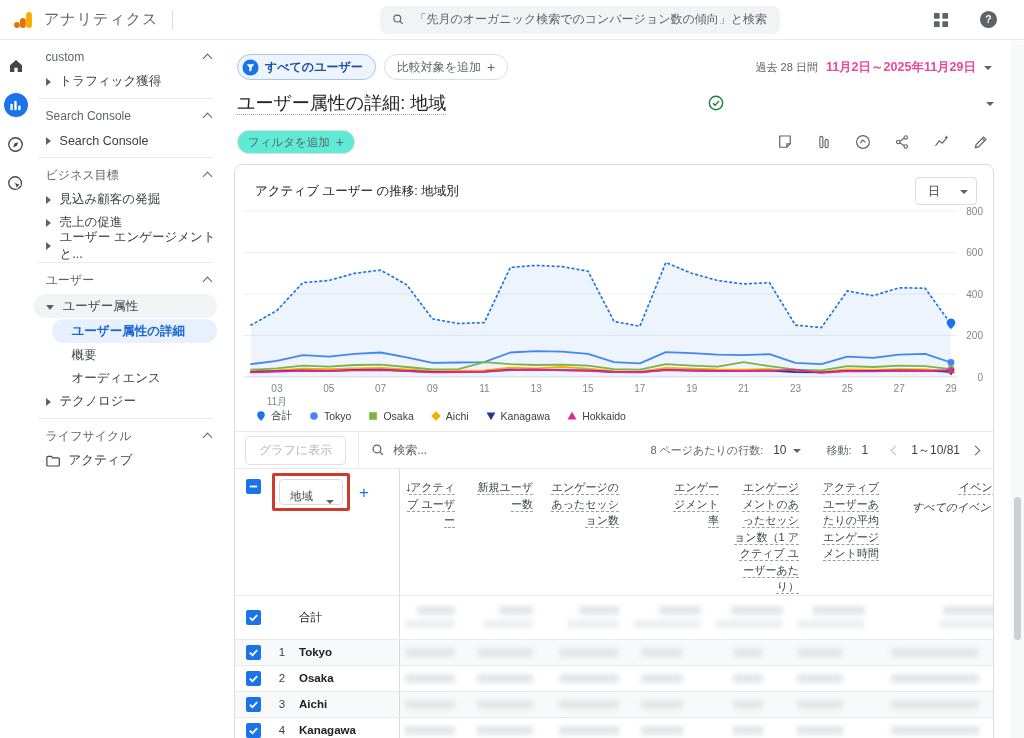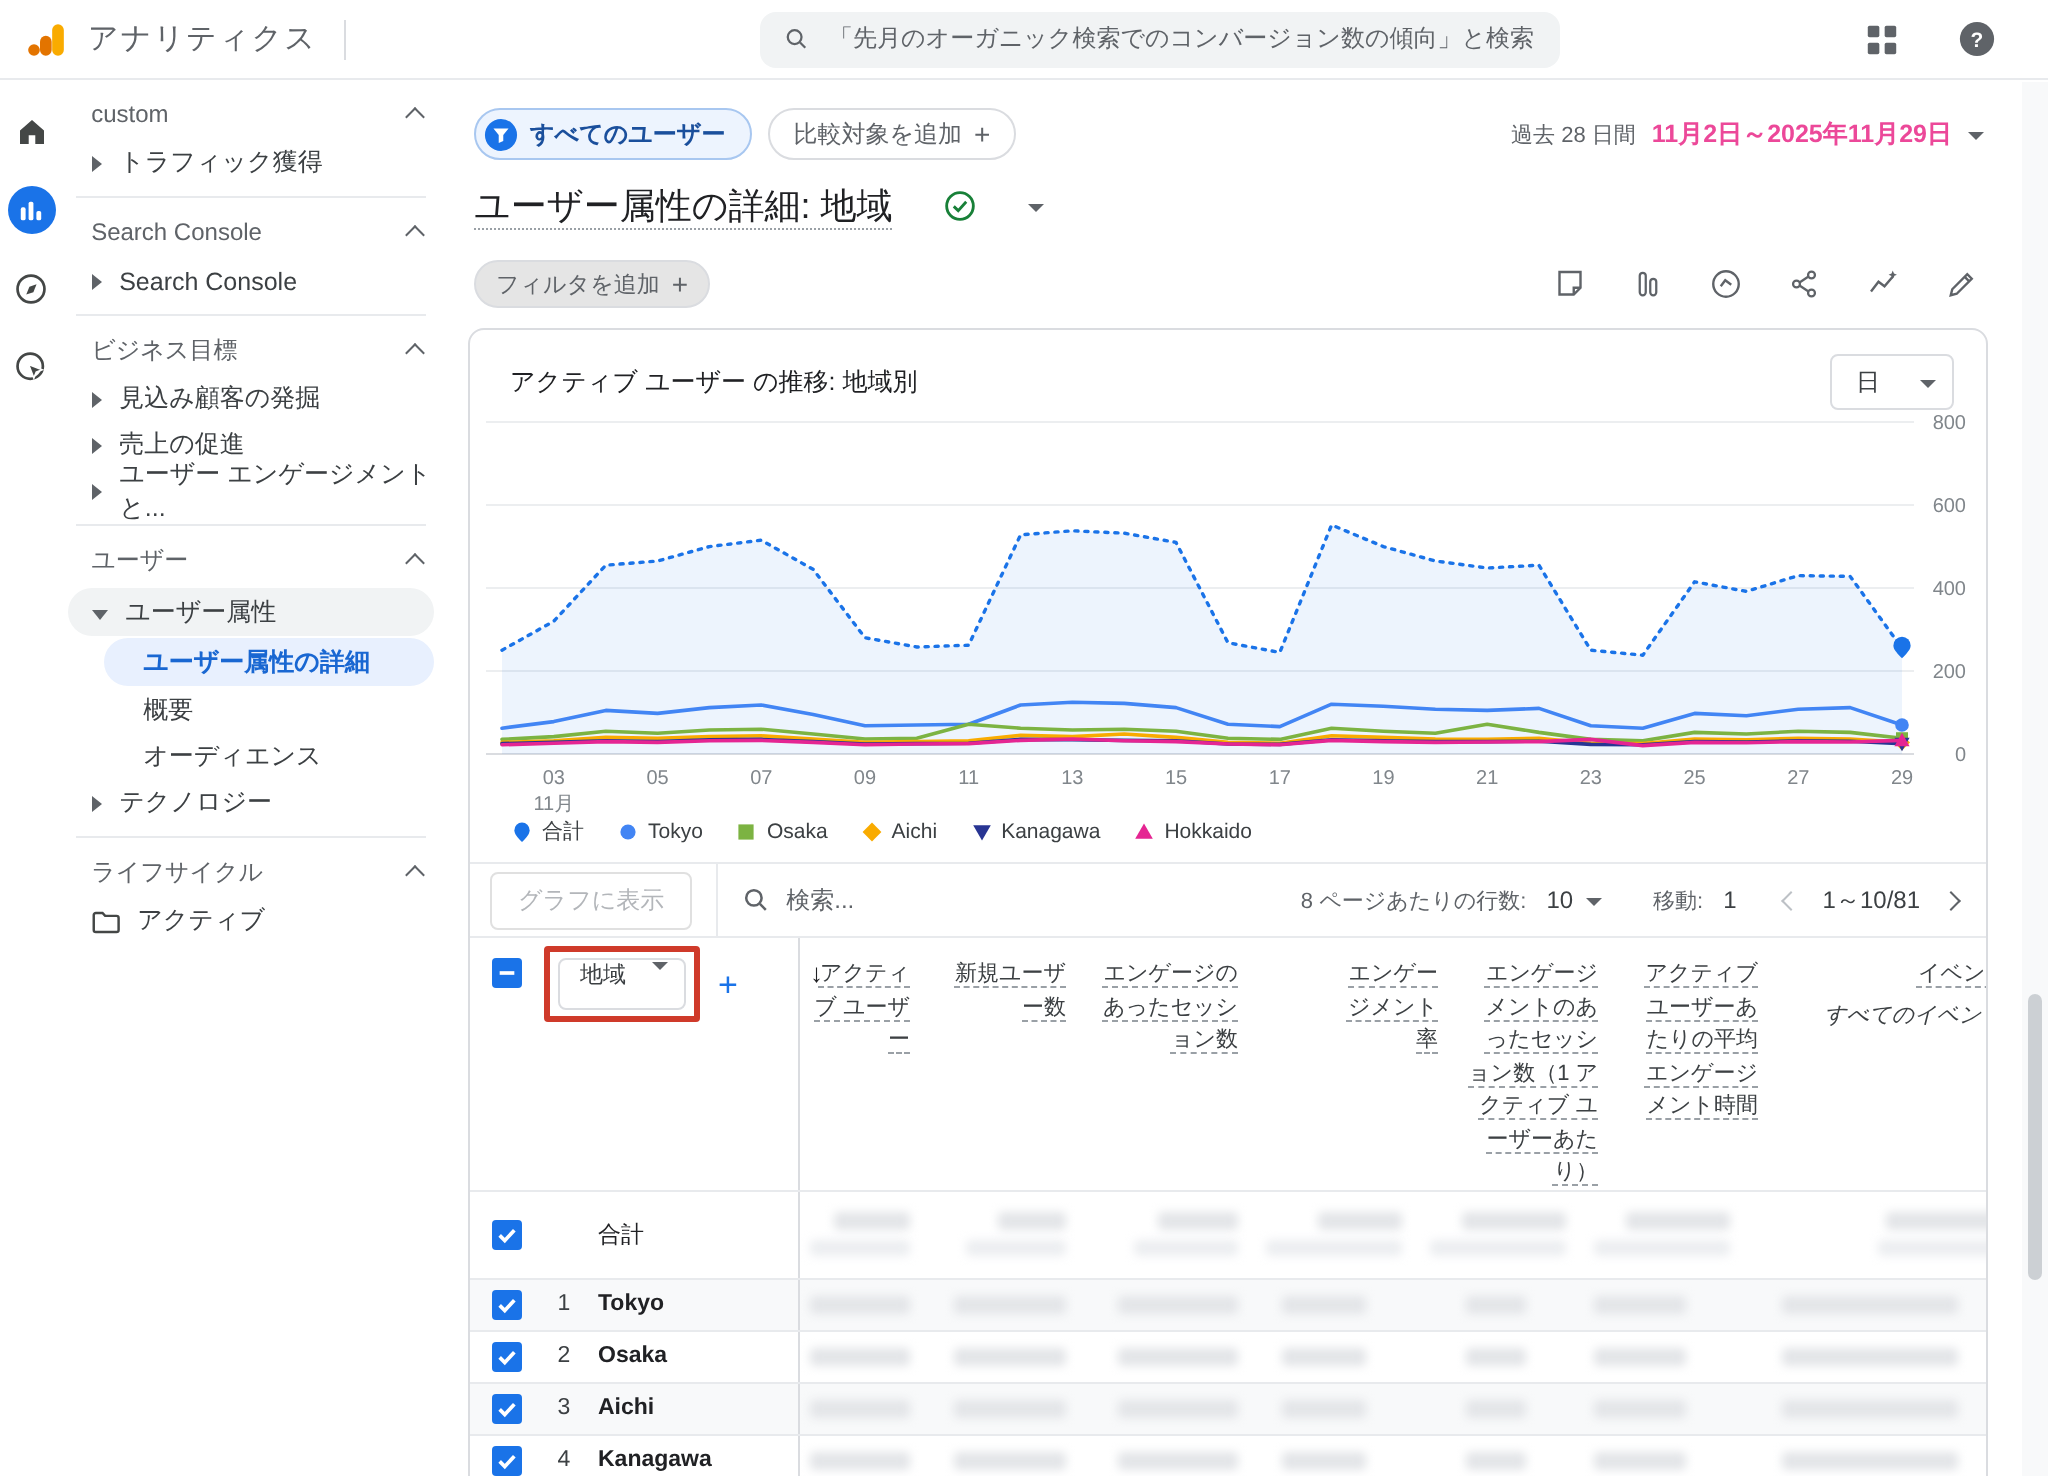--- a/index.html
+++ b/index.html
@@ -49,26 +49,26 @@
     background:#edf4fe; border:1px solid #a8c7f0; border-radius:13px; font-size:12px; color:#1a4f9c; font-weight:bold; }
   .chip-plain { display:flex; align-items:center; gap:6px; height:26px; padding:0 12px;
     border:1px solid #dadce0; border-radius:13px; font-size:12px; color:#5f6368; background:#fff; }
   .plus-g { color:#5f6368; font-size:14px; }
   .daterange { margin-left:auto; display:flex; align-items:center; gap:8px; margin-right:2px; }
   .dr-label { font-size:11px; color:#5f6368; }
   .dr-value { font-size:12.5px; color:#ec4899; font-weight:bold; }
   .caret { width:0; height:0; border-top:4px solid #5f6368; border-left:4px solid transparent;
     border-right:4px solid transparent; margin-top:1px; }
 
-  .title-row { display:flex; align-items:center; gap:26px; margin:10px 0 13px 6px; height:26px; }
+  .title-row { display:flex; align-items:center; gap:26px; margin:10px 0 13px 6px; height:26px;justify-content:space-between; }
   .page-title { font-size:18px; color:#202124; font-weight:normal;
     text-decoration:underline dotted #9aa0a6 1px; text-underline-offset:5px; }
   .filter-row { display:flex; align-items:center; margin:8px 0 0 6px; height:26px; }
   .chip-sm { display:flex; align-items:center; gap:6px; height:24px; padding:0 10px;
-    border:1px solid #dadce0; border-radius:12px; font-size:11.5px; color:#5f6368; background:#e5e5e5; }
+    border:1px solid #dadce0; border-radius:12px; font-size:11.5px; color:#5f6368; background:#5eead4; }
   .action-icons { margin-left:auto; display:flex; align-items:center; gap:21px; margin-right:4px; }
   .action-icons svg { display:block; }
 
   
   .card { margin:9px 0 0 3px; width:760px; border:1px solid #dadce0; border-radius:8px;
     background:#fff; height:590px; overflow:hidden; }
   .chart-head { display:flex; align-items:flex-start; padding:12px 16px 0 20px; }
   .chart-title { font-size:12.5px; color:#202124; padding-top:6px; }
   .gran-select { margin-left:auto; width:62px; height:28px; border:1px solid #dadce0; border-radius:4px;
     display:flex; align-items:center; padding:0 8px 0 12px; font-size:12px; color:#3c4043; }
@@ -100,21 +100,21 @@
   .mcell { display:flex; justify-content:flex-end; align-items:center; padding-right:14px; }
   .mh { flex-direction:column; align-items:flex-end; }
   .mh .hl { font-size:11px; color:#3c4043; text-align:right; line-height:1.5;
     text-decoration:underline dashed #9aa0a6 1px; text-underline-offset:3px; word-break:break-all; }
   .mh .sub { font-size:11px; color:#3c4043; display:flex; align-items:center; gap:5px; margin-top:4px; text-decoration:none;font-style:italic; }
   .sort-arrow { position:absolute; font-size:13px; color:#202124; }
   .cb { width:15px; height:15px; border-radius:2px; display:flex; align-items:center; justify-content:center; }
   .cb-on { background:#1a73e8; }
   .dimhead { flex:0 0 128px; display:flex; align-items:center; }
   .dim-select { position:relative; margin-left:8px; width:64px; height:26px; border:1px solid #dadce0;
-    border-radius:4px; display:flex; align-items:flex-start; padding:0 8px 12px 10px; font-size:11.5px; color:#3c4043; background:#fff; }
+    border-radius:4px; display:flex; align-items:flex-end; padding:0 8px 0 10px; font-size:11.5px; color:#3c4043; background:#fff; }
   .dim-select .caret { margin-left:auto; }
   .red-annot { position:absolute; left:-8px; top:-7px; right:-8px; bottom:-7px;
     border:3px solid #cf3a2a; border-radius:2px; pointer-events:none; }
   .addcol { color:#1a73e8; font-size:17px; margin-left:16px; margin-top:2px; }
   .rbar { height:9px; border-radius:2px; background:#e3e5e8; filter:blur(2.5px); }
   .rbar2 { height:8px; border-radius:2px; background:#eceef1; filter:blur(2.5px); margin-top:5px; }
   .zebra { background:#f8f9fa; }
   .row-total { height:44px; }
   .row-data { height:26px; }
 

